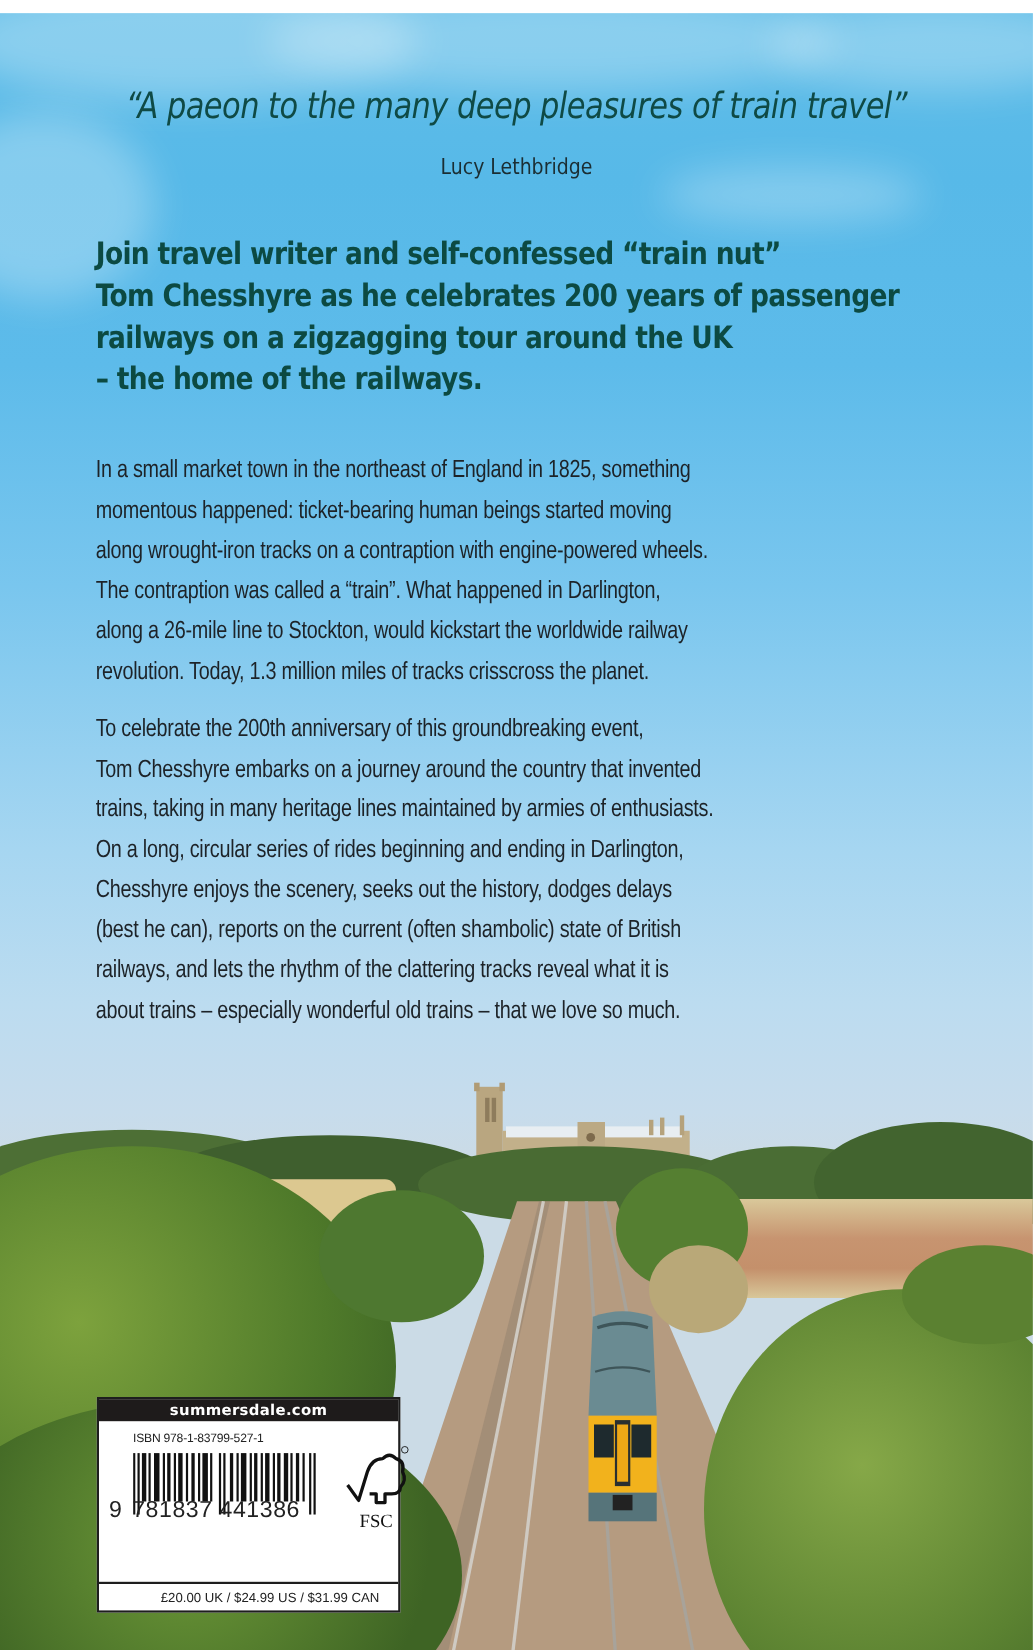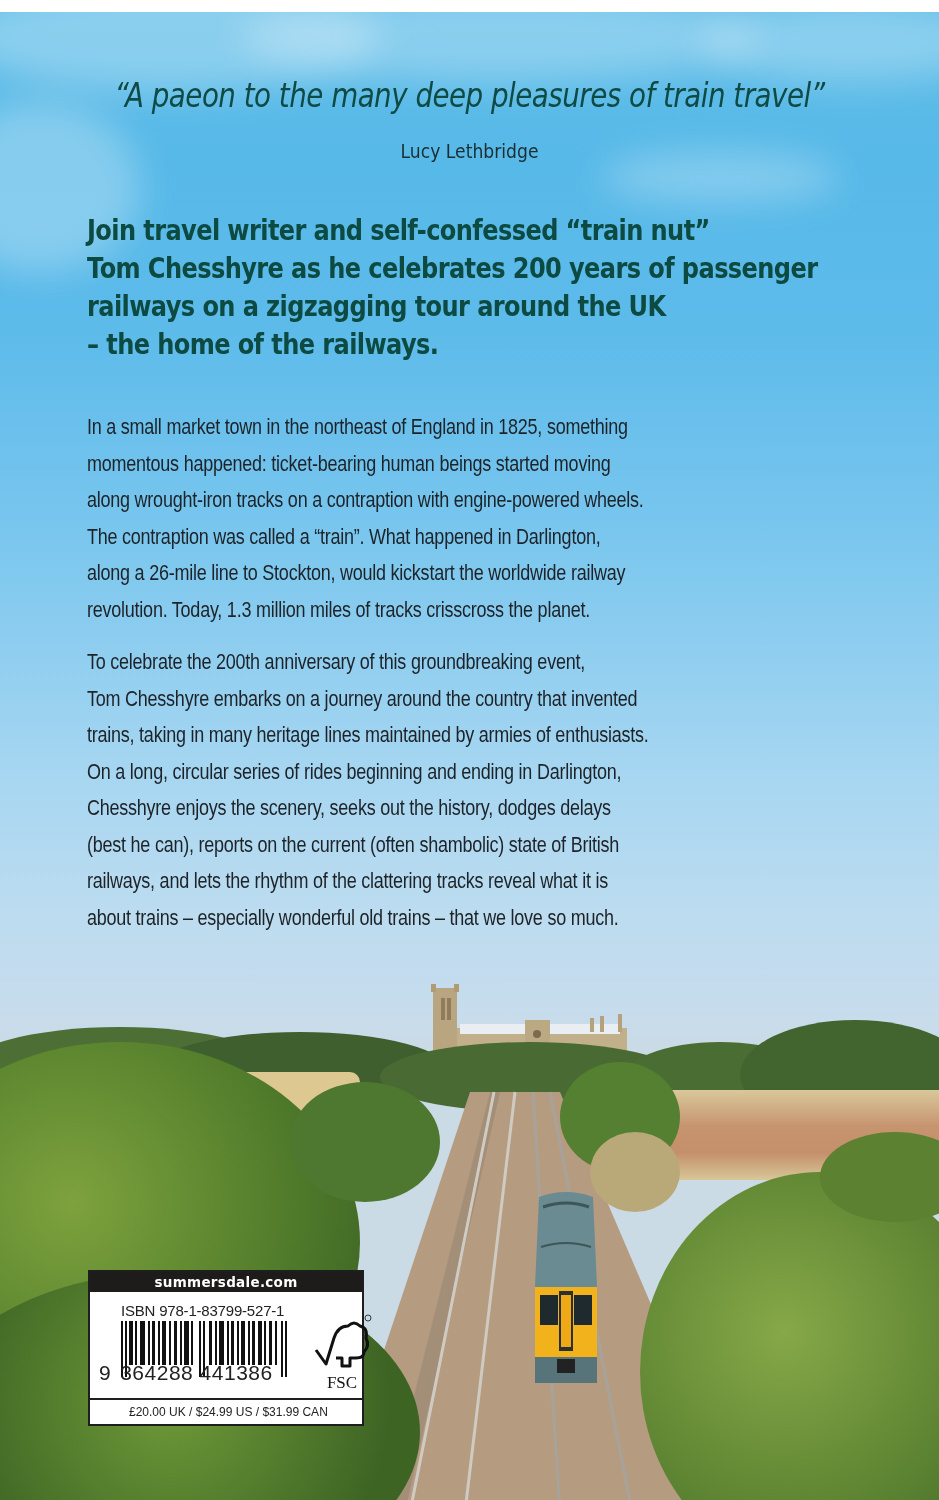--- a/index.html
+++ b/index.html
@@ -43,42 +43,42 @@
   .p1 { top: 397px; }
   .p2 { top: 632px; }
 
   
   .photo { position: absolute; left: 0; top: 960px; width: 939px; height: 540px; overflow: hidden; }
   .field { position: absolute; }
   .blob { position: absolute; border-radius: 50%; }
 
   
   .label-box {
-    position: absolute; left: 88px; top: 1258px; width: 276px; height: 156px;
+    position: absolute; left: 88px; top: 1258px; width: 276px; height: 196px;
     background: #ffffff; border: 2px solid #1e1e1e;
   }
   .label-head {
     height: 20px; background: #1e1b1b; color: #ffffff; text-align: center;
     font-family: "DejaVu Sans", sans-serif; font-weight: bold; font-size: 13.5px;
     line-height: 20px; letter-spacing: 0.3px;
   }
   .isbn-text {
-    position: absolute; left: 31px; top: 30px; font-size: 15px; color: #222;
+    position: absolute; left: 31px; top: 30px; font-size: 11px; color: #222;
     font-family: "Liberation Sans", sans-serif; letter-spacing: -0.2px;
   }
   .barcode { position: absolute; left: 31px; top: 49px; width: 168px; height: 56px; }
   .barcode-digits {
     position: absolute; left: 9px; top: 89px; font-family: "Liberation Sans", sans-serif;
     font-size: 21px; color: #222; letter-spacing: 0.5px; background: transparent;
   }
   .barcode-digits .first { margin-right: 9px; }
   .fsc { position: absolute; left: 222px; top: 40px; width: 60px; height: 82px; }
   .price-row {
     position: absolute; left: 0; right: 0; bottom: 0; height: 26px; border-top: 2px solid #1e1e1e;
-    font-size: 12px; line-height: 24px; color: #222;
+    text-align: center; font-size: 12px; line-height: 24px; color: #222;
     font-family: "Liberation Sans", sans-serif;
     padding-left: 39px;
   }
 </style>
 </head>
 <body>
 
 <div class="cover">
 
   <div class="cloud" style="left:-40px;top:-30px;width:420px;height:110px;"></div>
@@ -206,21 +206,21 @@
         <rect x="131" y="0" width="3" height="44"></rect>
           <rect x="137" y="0" width="4" height="44"></rect>
         <rect x="143" y="0" width="2" height="44"></rect>
           <rect x="148" y="0" width="3" height="44"></rect>
         <rect x="154" y="0" width="2" height="44"></rect>
         <rect x="160" y="0" width="2" height="56"></rect>
           <rect x="164" y="0" width="2" height="56"></rect>
       </g>
     </svg>
     <div class="barcode-digits">
-      <span class="first">9</span><span>364288</span>&nbsp;<span>441386</span>
+      <span class="first">9</span><span>781837</span>&nbsp;<span>441386</span>
     </div>
     <svg class="fsc" viewBox="0 0 60 82">
       <path d="M4 38 L14 52 L22 26 Q26 14 36 14 Q42 8 48 14 Q56 16 54 26 Q58 34 52 40 Q52 46 44 46 L38 46 L38 54 L30 54 L30 46 L24 46" fill="none" stroke="#111" stroke-width="3" stroke-linejoin="round"></path>
       <circle cx="56" cy="6" r="3" fill="none" stroke="#111" stroke-width="0.8"></circle>
       <text x="30" y="76" text-anchor="middle" font-family="Liberation Serif, serif" font-size="17" fill="#111">FSC</text>
     </svg>
     <div class="price-row">£20.00 UK / $24.99 US / $31.99 CAN</div>
   </div>
 
 </div>

